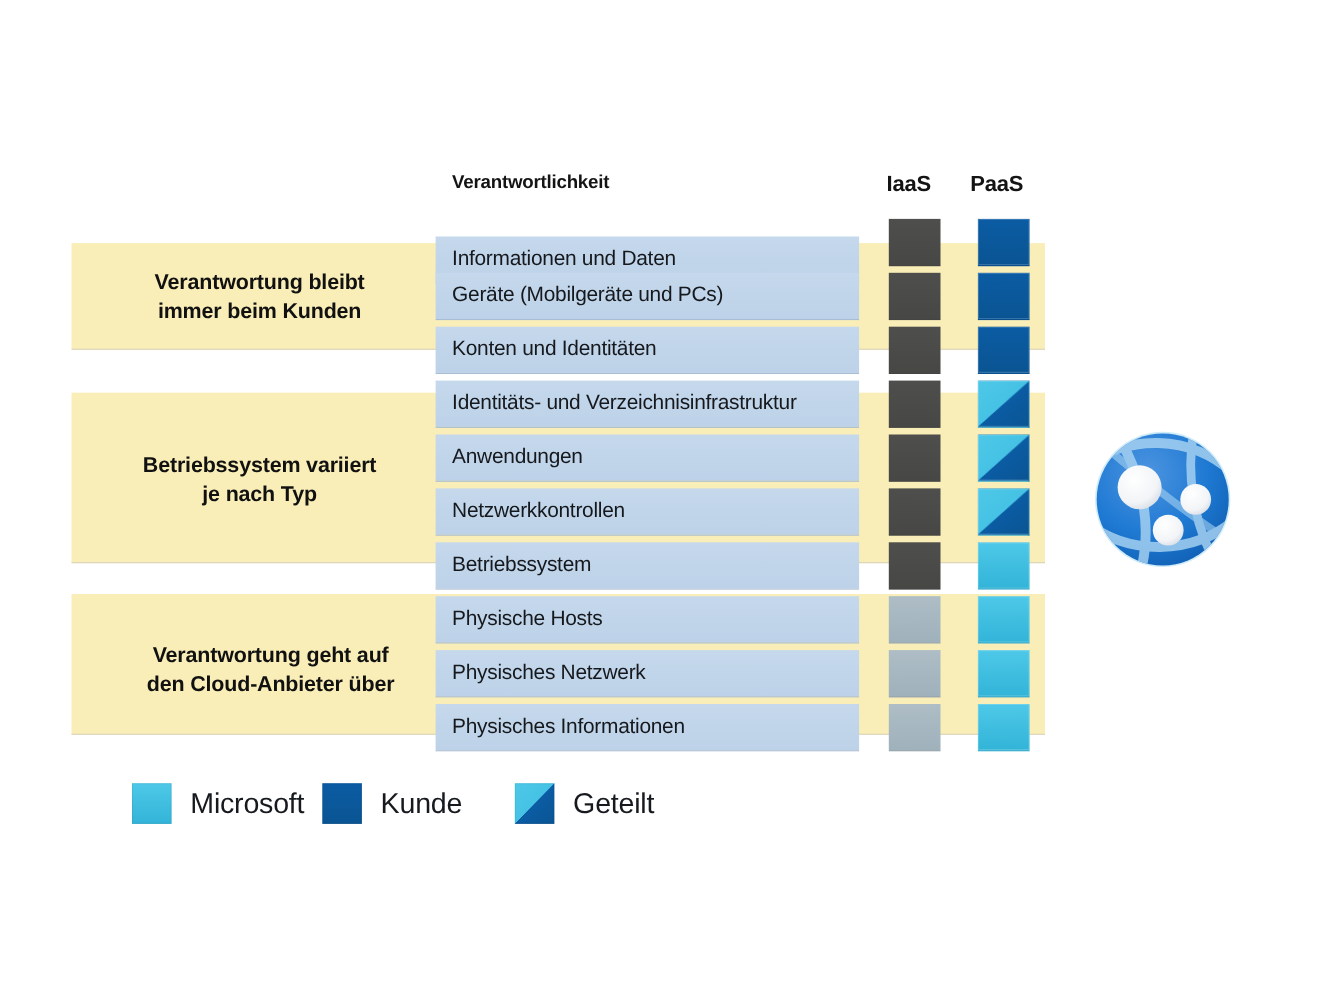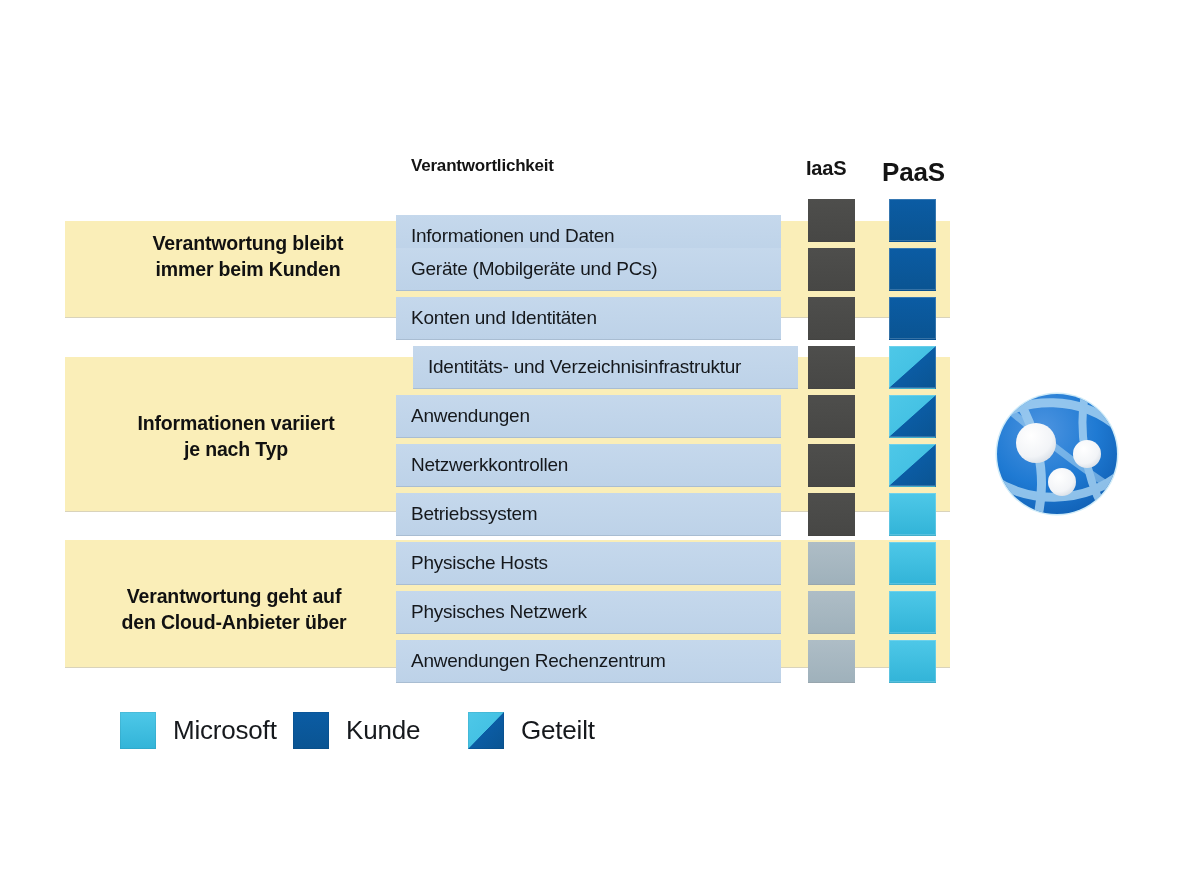--- a/index.html
+++ b/index.html
@@ -47,21 +47,21 @@
   .col-head {
     position: absolute;
     z-index: 5;
     font-weight: bold;
     font-size: 17px;
     color: #141414;
     letter-spacing: -0.2px;
   }
   #head-responsibility { left: 411px; top: 156px; }
   #head-iaas  { left: 806px; top: 157px; font-size: 20px; }
-  #head-paas  { left: 882px; top: 157px; font-size: 26px; }
+  #head-paas  { left: 882px; top: 157px; font-size: 20px; }
 
   
   .row-bar {
     position: absolute;
     left: 396px;
     width: 385px;
     height: 43px;
     background: linear-gradient(to bottom, #c5d8ec 0%, #bdd2e8 100%);
     border-bottom: 1px solid #a9bdd2;
     box-sizing: border-box;
@@ -141,66 +141,66 @@
 </style>
 </head>
 <body>
 
 <div id="diagram">
 
   <div class="band" style="left:65px; top:221px; width:885px; height:97px;"></div>
   <div class="band" style="left:65px; top:357px; width:885px; height:155px;"></div>
   <div class="band" style="left:65px; top:540px; width:885px; height:128px;"></div>
 
-  <div class="band-label" style="left:66px; top:230px;padding-left:12px;">
+  <div class="band-label" style="left:66px; top:244px;">
     <div>Verantwortung bleibt</div>
     <div>immer beim Kunden</div>
   </div>
   <div class="band-label" style="left:66px; top:410px;">
-    <div>Informationen variiert</div>
+    <div>Betriebssystem variiert</div>
     <div>je nach Typ</div>
   </div>
-  <div class="band-label" style="left:64px; top:583px;">
+  <div class="band-label" style="left:76px; top:583px;">
     <div>Verantwortung geht auf</div>
     <div>den Cloud-Anbieter über</div>
   </div>
 
   <div class="col-head" id="head-responsibility">Verantwortlichkeit</div>
   <div class="col-head" id="head-iaas">IaaS</div>
   <div class="col-head" id="head-paas">PaaS</div>
 
   <div class="row-bar" style="top:215px;">
     <span class="row-label">Informationen und Daten</span>
   </div>
   <div class="row-bar" style="top:248px;">
     <span class="row-label">Geräte (Mobilgeräte und PCs)</span>
   </div>
   <div class="row-bar" style="top:297px;">
     <span class="row-label">Konten und Identitäten</span>
   </div>
-  <div class="row-bar" style="top:346px;margin-left:17px;">
+  <div class="row-bar" style="top:346px;">
     <span class="row-label">Identitäts- und Verzeichnisinfrastruktur</span>
   </div>
   <div class="row-bar" style="top:395px;text-align:center;">
     <span class="row-label">Anwendungen</span>
   </div>
   <div class="row-bar" style="top:493px;">
     <span class="row-label">Betriebssystem</span>
   </div>
   <div class="row-bar" style="top:444px;">
     <span class="row-label">Netzwerkkontrollen</span>
   </div>
   <div class="row-bar" style="top:542px;">
     <span class="row-label">Physische Hosts</span>
   </div>
   <div class="row-bar" style="top:591px;">
     <span class="row-label">Physisches Netzwerk</span>
   </div>
   <div class="row-bar" style="top:640px;">
-    <span class="row-label">Anwendungen Rechenzentrum</span>
+    <span class="row-label">Physisches Informationen</span>
   </div>
 
   <div class="cell iaas fill-dark" style="top:199px;"></div>
   <div class="cell iaas fill-dark" style="top:248px;"></div>
   <div class="cell iaas fill-dark" style="top:297px;"></div>
   <div class="cell iaas fill-dark" style="top:346px;"></div>
   <div class="cell iaas fill-dark" style="top:395px;"></div>
   <div class="cell iaas fill-dark" style="top:444px;"></div>
   <div class="cell iaas fill-dark" style="top:493px;"></div>
   <div class="cell iaas fill-mist" style="top:542px;"></div>

